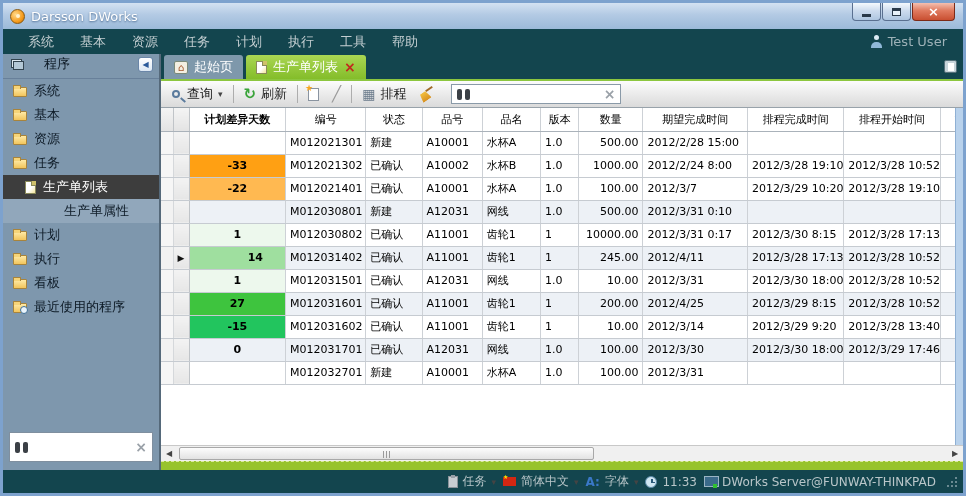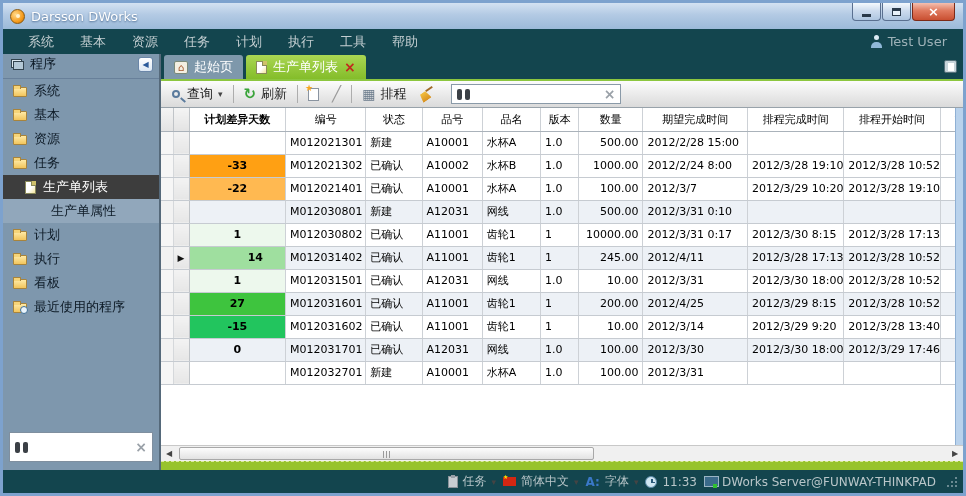--- a/index.html
+++ b/index.html
@@ -25,29 +25,29 @@
   .user-box { margin-left:auto; display:flex; align-items:center; gap:6px; color:#9db1b7; padding-right:4px; }
   .icon-person { width:11px; height:13px; position:relative; }
   .icon-person::before { content:""; position:absolute; left:3px; top:0; width:5px; height:5px; border-radius:50%; background:#dcebf5; }
   .icon-person::after { content:""; position:absolute; left:0; bottom:0; width:11px; height:6px; border-radius:5px 5px 0 0; background:#8fb8d8; }
 
   
   .content { flex:1; display:flex; min-height:0; }
 
   
   .sidebar { width:158px; flex:0 0 158px; background:#7e97ad; border-right:2px solid #55697a; display:flex; flex-direction:column; }
-  .side-header { height:25px; flex:0 0 25px; display:flex; align-items:center; gap:6px; padding:0 6px 4px 8px; border-bottom:1px solid #68809a; color:#0d1a26; }
+  .side-header { height:25px; flex:0 0 25px; display:flex; align-items:center; gap:20px; padding:0 6px 4px 8px; border-bottom:1px solid #68809a; color:#0d1a26; }
   .icon-stack { width:13px; height:11px; position:relative; }
   .icon-stack::before { content:""; position:absolute; left:0; top:0; width:9px; height:7px; background:#dde8f0; border:1px solid #33444f; }
   .icon-stack::after { content:""; position:absolute; right:0; bottom:0; width:9px; height:7px; background:#b4c8d6; border:1px solid #33444f; }
   .collapse-btn { margin-left:auto; width:15px; height:15px; background:linear-gradient(#ffffff,#dce8f4); border:1px solid #6a86a8; border-radius:3px; color:#2a5a9a; font-size:8px; display:flex; align-items:center; justify-content:center; }
   .side-items { flex:1; display:flex; flex-direction:column; overflow:hidden; }
   .side-item { height:24px; flex:0 0 24px; display:flex; align-items:center; gap:7px; padding-left:10px; color:#0d1a26; cursor:default; }
   .side-item.selected { background:#3d3d3d; color:#fff; padding-left:22px; }
-  .side-item.sub { background:#91a7bb; padding-left:48px; }
+  .side-item.sub { background:#91a7bb; padding-left:61px; }
   .icon-folder { width:14px; height:10px; background:linear-gradient(#ffeaa6,#f2c55c); border:1px solid #a8843c; border-radius:1px; position:relative; margin-top:2px; }
   .icon-folder::before { content:""; position:absolute; left:-1px; top:-3px; width:6px; height:3px; background:#f6d478; border:1px solid #a8843c; border-bottom:none; border-radius:1px 1px 0 0; }
   .icon-recent::after { content:""; position:absolute; right:-2px; bottom:-2px; width:6px; height:6px; border-radius:50%; background:#eaf4fc; border:1px solid #3e6e96; }
   .icon-doc { width:11px; height:13px; background:linear-gradient(135deg,#ffffff 55%,#f4e49a); border:1px solid #8a8a5a; position:relative; }
   .icon-doc::before { content:""; position:absolute; right:-1px; top:-1px; width:4px; height:4px; background:#cfc06a; border-left:1px solid #8a8a5a; border-bottom:1px solid #8a8a5a; }
   .side-search { flex:0 0 30px; margin:4px 6px 8px 6px; height:22px; background:#fff; border:1px solid #7f8f9f; display:flex; align-items:center; padding:0 5px; gap:5px; }
   .side-search input, .tb-search input { border:none; outline:none; flex:1; min-width:0; font-size:12px; font-family:inherit; background:transparent; }
   .icon-binoc { width:13px; height:11px; position:relative; flex:0 0 13px; }
   .icon-binoc::before, .icon-binoc::after { content:""; position:absolute; top:0; width:5px; height:11px; background:#3b4046; border-radius:2px; }
   .icon-binoc::before { left:0; } .icon-binoc::after { right:0; }

